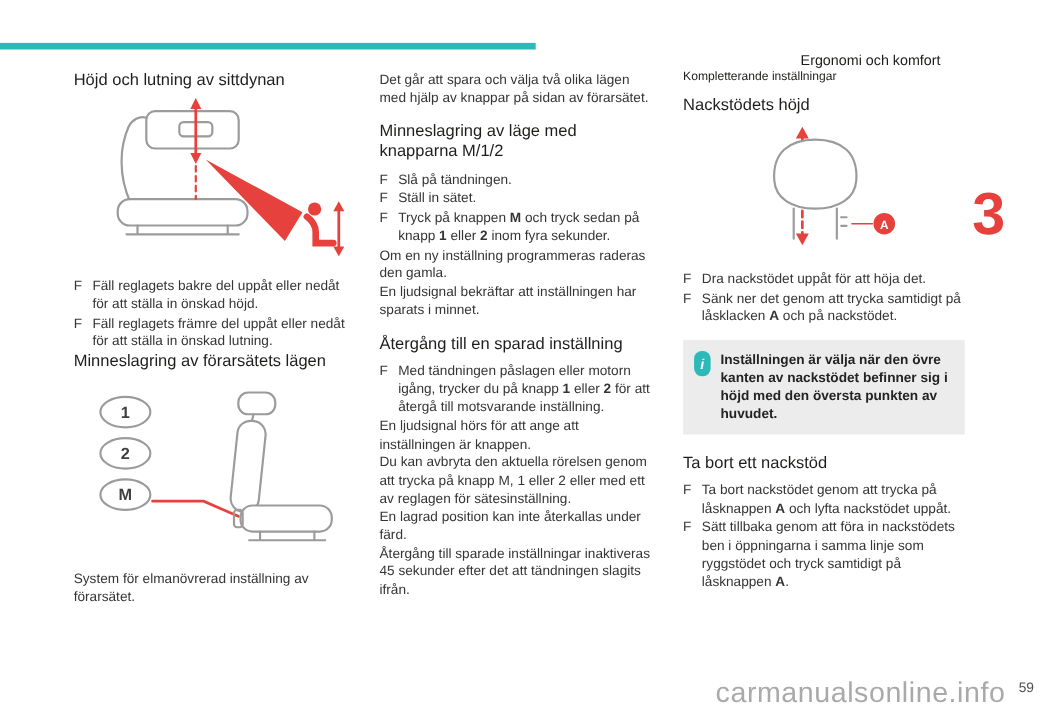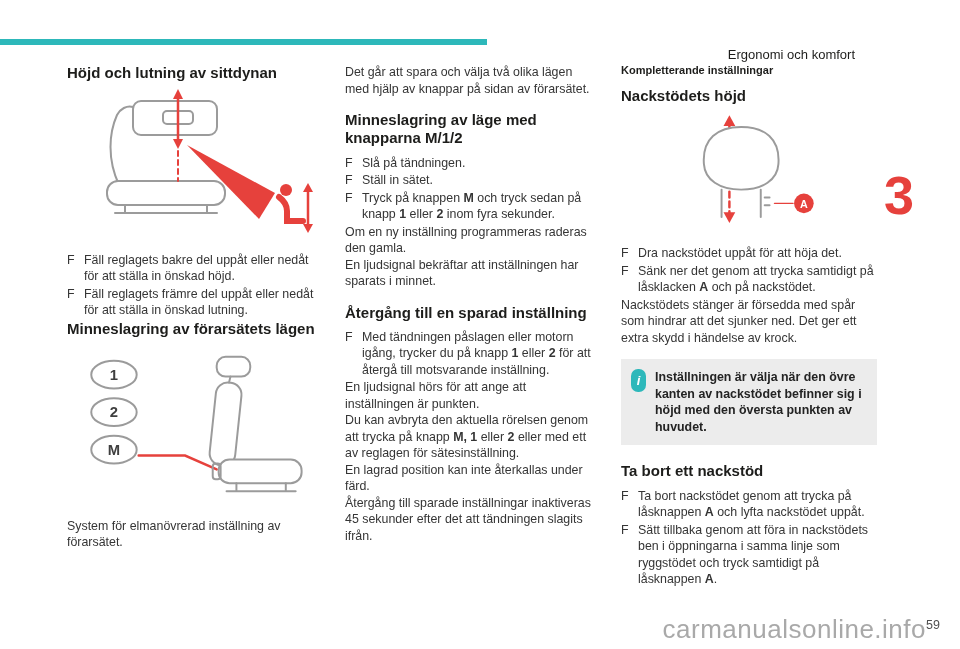--- a/index.html
+++ b/index.html
@@ -13,48 +13,48 @@
 
   .accent-bar{position:absolute;left:0;top:39px;width:487px;height:6px;background:var(--teal)}
   .header-right{position:absolute;top:47px;right:85px;font-size:13px;color:var(--ink)}
   .chapter-num{position:absolute;top:168px;right:26px;font-size:54px;font-weight:bold;color:var(--red);line-height:1}
 
   .col{position:absolute;top:64px;font-size:12.4px;line-height:1.33;color:var(--body)}
   .col1{left:67px;width:248px}
   .col2{left:345px;width:252px}
   .col3{left:621px;width:256px}
 
-  h3{font-size:15px;color:var(--ink);margin:0 0 7px;line-height:1.22;font-weight:bold}
+  h3{font-size:15px;color:var(--ink);margin:0 0 7px;line-height:1.22;font-weight:normal}
   .h-main{font-size:11px;margin:0 0 10px}
   .mt14{margin-top:14px}
   .mt16{margin-top:0}
 
   p{margin:0}
   .step{display:flex;margin:0 0 1px}
   .marker{width:17px;flex:0 0 17px;color:var(--body)}
   .stext{flex:1}
   .stext b{font-weight:bold}
-  p b{font-weight:bold}
+  p b{font-weight:normal}
 
   .illu{margin:6px 0 8px}
   .illu-center{margin:4px auto 10px;text-align:center}
   .caption{margin-top:10px}
 
   .art{fill:none;stroke:var(--art);stroke-width:2;stroke-linecap:round;stroke-linejoin:round}
   .artfill{fill:#fff;stroke:var(--art);stroke-width:2;stroke-linejoin:round}
   .red{fill:var(--red)}
   .redln{stroke:var(--red);fill:none;stroke-linecap:round}
   .btn-label{font-family:"Liberation Sans",sans-serif;font-weight:bold;font-size:15px;fill:#3f3f3f;text-anchor:middle}
   .badge-label{font-family:"Liberation Sans",sans-serif;font-weight:bold;font-size:11px;fill:#fff;text-anchor:middle}
 
   .infobox{display:flex;gap:9px;background:var(--boxbg);padding:10px;margin:13px 0 17px;font-weight:bold;color:#232323;align-items:flex-start}
   .info-icon{flex:0 0 15px;width:15px;height:23px;background:var(--teal);border-radius:7px;color:#fff;display:flex;align-items:center;justify-content:center;font-size:13px;font-weight:bold;font-style:italic}
 
   .footer-page{position:absolute;bottom:17px;left:0;width:100%;text-align:right;font-size:12.5px;color:var(--pagenum)}
-  .watermark{position:absolute;bottom:4px;right:14px;font-size:26px;color:var(--watermark);letter-spacing:.5px}
+  .watermark{position:absolute;bottom:4px;right:26px;font-size:26px;color:var(--watermark);letter-spacing:.5px}
 </style>
 </head>
 <body>
 
 <div class="page">
 
   <div class="accent-bar"></div>
   <div class="header-right">Ergonomi och komfort</div>
   <div class="chapter-num">3</div>
 
@@ -152,21 +152,21 @@
     <p>Om en ny inställning programmeras raderas den gamla.</p>
     <p>En ljudsignal bekräftar att inställningen har sparats i minnet.</p>
 
     <h3 class="mt14">Återgång till en sparad inställning</h3>
 
     <div class="step">
       <span class="marker">F</span>
       <span class="stext"><span>Med tändningen påslagen eller motorn igång, trycker du på knapp </span><b>1</b><span> eller </span><b>2</b><span> för att återgå till motsvarande inställning.</span></span>
     </div>
 
-    <p>En ljudsignal hörs för att ange att inställningen är punkten.</p>
+    <p>En ljudsignal hörs för att ange att inställningen är knappen.</p>
     <p><span>Du kan avbryta den aktuella rörelsen genom att trycka på knapp </span><b>M, 1</b><span> eller </span><b>2</b><span> eller med ett av reglagen för sätesinställning.</span></p>
     <p>En lagrad position kan inte återkallas under färd.</p>
     <p>Återgång till sparade inställningar inaktiveras 45 sekunder efter det att tändningen slagits ifrån.</p>
   </div>
 
   <div class="col col3">
     <h3 class="h-main">Kompletterande inställningar</h3>
     <h3>Nackstödets höjd</h3>
 
     <div class="illu illu-center">
@@ -192,21 +192,20 @@
 
     <div class="step">
       <span class="marker">F</span>
       <span class="stext"><span>Dra nackstödet uppåt för att höja det.</span></span>
     </div>
     <div class="step">
       <span class="marker">F</span>
       <span class="stext"><span>Sänk ner det genom att trycka samtidigt på låsklacken </span><b>A</b><span> och på nackstödet.</span></span>
     </div>
 
-    <p>Nackstödets stänger är försedda med spår som hindrar att det sjunker ned. Det ger ett extra skydd i händelse av krock.</p>
 
     <div class="infobox">
       <span class="info-icon">i</span>
       <span>Inställningen är välja när den övre kanten av nackstödet befinner sig i höjd med den översta punkten av huvudet.</span>
     </div>
 
     <h3>Ta bort ett nackstöd</h3>
 
     <div class="step">
       <span class="marker">F</span>

